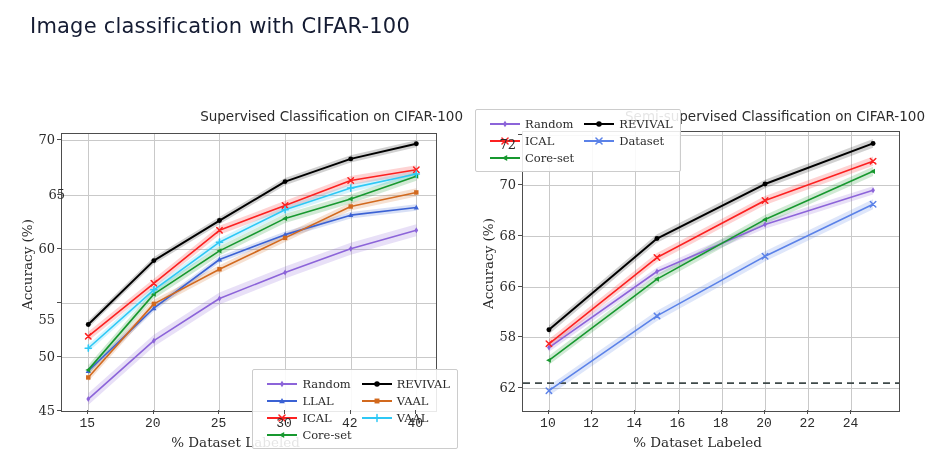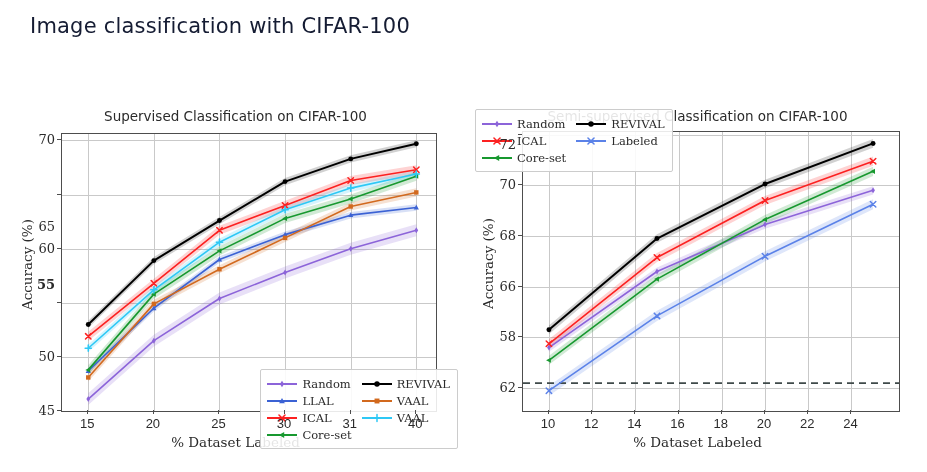--- a/index.html
+++ b/index.html
@@ -10,55 +10,55 @@
   }
   #slide-title{
     position:absolute;left:30px;top:14px;
     font-family:"DejaVu Sans","Liberation Sans",sans-serif;
     font-size:21px;color:#151c33;letter-spacing:.2px;white-space:nowrap;
   }
   .figure{position:absolute;top:104px;height:350px;}
   #figure-left{left:8px;width:455px;}
   #figure-right{left:470px;width:455px;}
   .chart-title{
-    position:absolute;left:0;right:0;top:4px;text-align:center;
+    position:absolute;left:0;right:0;top:4px;text-align:right;
     font-family:"DejaVu Sans","Liberation Sans",sans-serif;
     font-size:13.5px;color:#2b2b2b;white-space:nowrap;
   }
   .plot-area{position:absolute;border:1.3px solid #4d4d4d;background:#fff;box-sizing:border-box;}
   #plot-left{left:53px;top:29px;width:376px;height:279px;}
   #plot-right{left:52px;top:27px;width:378px;height:281px;}
   .plot-inner{position:absolute;inset:0;overflow:hidden;}
   .grid-v,.grid-h{position:absolute;background:#c9c9c9;}
   .grid-v{width:1px;top:0;bottom:0;}
   .grid-h{height:1px;left:0;right:0;}
   .tick-x{position:absolute;width:1px;height:4px;background:#4d4d4d;}
   .tick-y{position:absolute;height:1px;width:4px;background:#4d4d4d;left:-4px;}
   .ticklabel-x{
     position:absolute;transform:translateX(-50%);
-    font-family:Liberation Sans, sans-serif;font-size:13px;color:#2b2b2b;
+    font-family:Liberation Mono, monospace;font-size:13px;color:#2b2b2b;
   }
   .ticklabel-y{
     position:absolute;transform:translateY(-50%);text-align:right;
     font-family:"DejaVu Serif","Liberation Serif",serif;font-size:13px;color:#2b2b2b;
   }
   .axis-x-label{
     position:absolute;left:0;right:0;text-align:center;
     font-family:"DejaVu Serif","Liberation Serif",serif;font-size:13.5px;color:#2b2b2b;
   }
   .axis-y-label{
     position:absolute;transform-origin:0 0;transform:rotate(-90deg);
     font-family:"DejaVu Serif","Liberation Serif",serif;font-size:13.5px;color:#2b2b2b;
     white-space:nowrap;
   }
   .legend-box{
     position:absolute;background:rgba(255,255,255,.88);
     border:1px solid #cccccc;border-radius:2px;
     display:grid;grid-auto-flow:column;align-content:start;
-    padding:5px 7px 5px 6px;
+    padding:5px 7px 5px 14px;
   }
   #legend-left{right:5px;bottom:5px;grid-template-rows:repeat(4,auto);column-gap:10px;}
   #legend-right{left:5px;top:5px;grid-template-rows:repeat(3,auto);column-gap:10px;}
   .legend-entry{display:flex;align-items:center;height:17px;}
   .legend-entry .swatch{width:30px;height:12px;position:relative;flex:0 0 30px;margin-right:5px;}
   .legend-entry .swatch i{position:absolute;left:0;right:0;top:5px;height:2px;display:block;}
   .legend-entry span.lbl{
     font-family:"DejaVu Serif","Liberation Serif",serif;font-size:11.5px;color:#2b2b2b;white-space:nowrap;
   }
   svg.series{position:absolute;left:0;top:0;overflow:visible;}
@@ -310,33 +310,33 @@
     </div>
 <div class="tick-x" style="left: 79.2456px; top: 306px;"></div>
     <div class="ticklabel-x" style="left: 79.2456px; top: 312px;">15</div>
     <div class="tick-x" style="left: 144.86px; top: 306px;"></div>
     <div class="ticklabel-x" style="left: 144.86px; top: 312px;">20</div>
     <div class="tick-x" style="left: 210.474px; top: 306px;"></div>
     <div class="ticklabel-x" style="left: 210.474px; top: 312px;">25</div>
     <div class="tick-x" style="left: 276.088px; top: 306px;"></div>
     <div class="ticklabel-x" style="left: 276.088px; top: 312px;">30</div>
     <div class="tick-x" style="left: 341.702px; top: 306px;"></div>
-    <div class="ticklabel-x" style="left: 341.702px; top: 312px;">31</div>
+    <div class="ticklabel-x" style="left: 341.702px; top: 312px;">42</div>
     <div class="tick-x" style="left: 407.316px; top: 306px;"></div>
     <div class="ticklabel-x" style="left: 407.316px; top: 312px;">40</div>
     <div class="tick-y" style="top: 306px; left: 49px;"></div>
     <div class="ticklabel-y" style="top: 306px; left: 13px; width: 34px;">45</div>
     <div class="tick-y" style="top: 251.898px; left: 49px;"></div>
     <div class="ticklabel-y" style="top: 251.898px; left: 13px; width: 34px;">50</div>
     <div class="tick-y" style="top: 197.797px; left: 49px;"></div>
-    <div class="ticklabel-y" style="top: 180px; left: 13px; width: 34px; font-weight: bold;">55</div>
+    <div class="ticklabel-y" style="top: 215px; left: 13px; width: 34px;">55</div>
     <div class="tick-y" style="top: 143.695px; left: 49px;"></div>
     <div class="ticklabel-y" style="top: 143.695px; left: 13px; width: 34px;">60</div>
     <div class="tick-y" style="top: 89.5937px; left: 49px;"></div>
-    <div class="ticklabel-y" style="top: 89.5937px; left: 13px; width: 34px; margin-top: 32px;">65</div>
+    <div class="ticklabel-y" style="top: 89.5937px; left: 23px; width: 34px;">65</div>
     <div class="tick-y" style="top: 35.4922px; left: 49px;"></div>
     <div class="ticklabel-y" style="top: 35.4922px; left: 13px; width: 34px;">70</div>
   </div>
 
 <div class="figure" id="figure-right">
   <div class="chart-title">Semi-supervised Classification on CIFAR-100</div>
   <div class="axis-y-label" style="left: 10px; top: 204.5px;">Accuracy (%)</div>
   <div class="plot-area" id="plot-right">
     <div class="plot-inner">
         <div class="grid-v" style="left: 25.931px;"></div>
@@ -476,21 +476,21 @@
       </div>
       <div class="legend-entry">
         <div class="swatch">
           <i style="background: rgb(91, 130, 232); height: 2px;"></i>
           <svg width="30" height="12" style="position: absolute; left: 0px; top: 0px;">
             <g>
               <path d="M11.955,2.955L18.045,9.045M18.045,2.955L11.955,9.045" stroke="#5b82e8" stroke-width="1.5" stroke-linecap="round" fill="none"></path>
             </g>
           </svg>
         </div>
-        <span class="lbl">Labeled</span>
+        <span class="lbl">Dataset</span>
       </div>
     </div>
 <div class="tick-x" style="left: 77.931px; top: 306px;"></div>
     <div class="ticklabel-x" style="left: 77.931px; top: 312px;">10</div>
     <div class="tick-x" style="left: 121.149px; top: 306px;"></div>
     <div class="ticklabel-x" style="left: 121.149px; top: 312px;">12</div>
     <div class="tick-x" style="left: 164.368px; top: 306px;"></div>
     <div class="ticklabel-x" style="left: 164.368px; top: 312px;">14</div>
     <div class="tick-x" style="left: 207.586px; top: 306px;"></div>
     <div class="ticklabel-x" style="left: 207.586px; top: 312px;">16</div>

